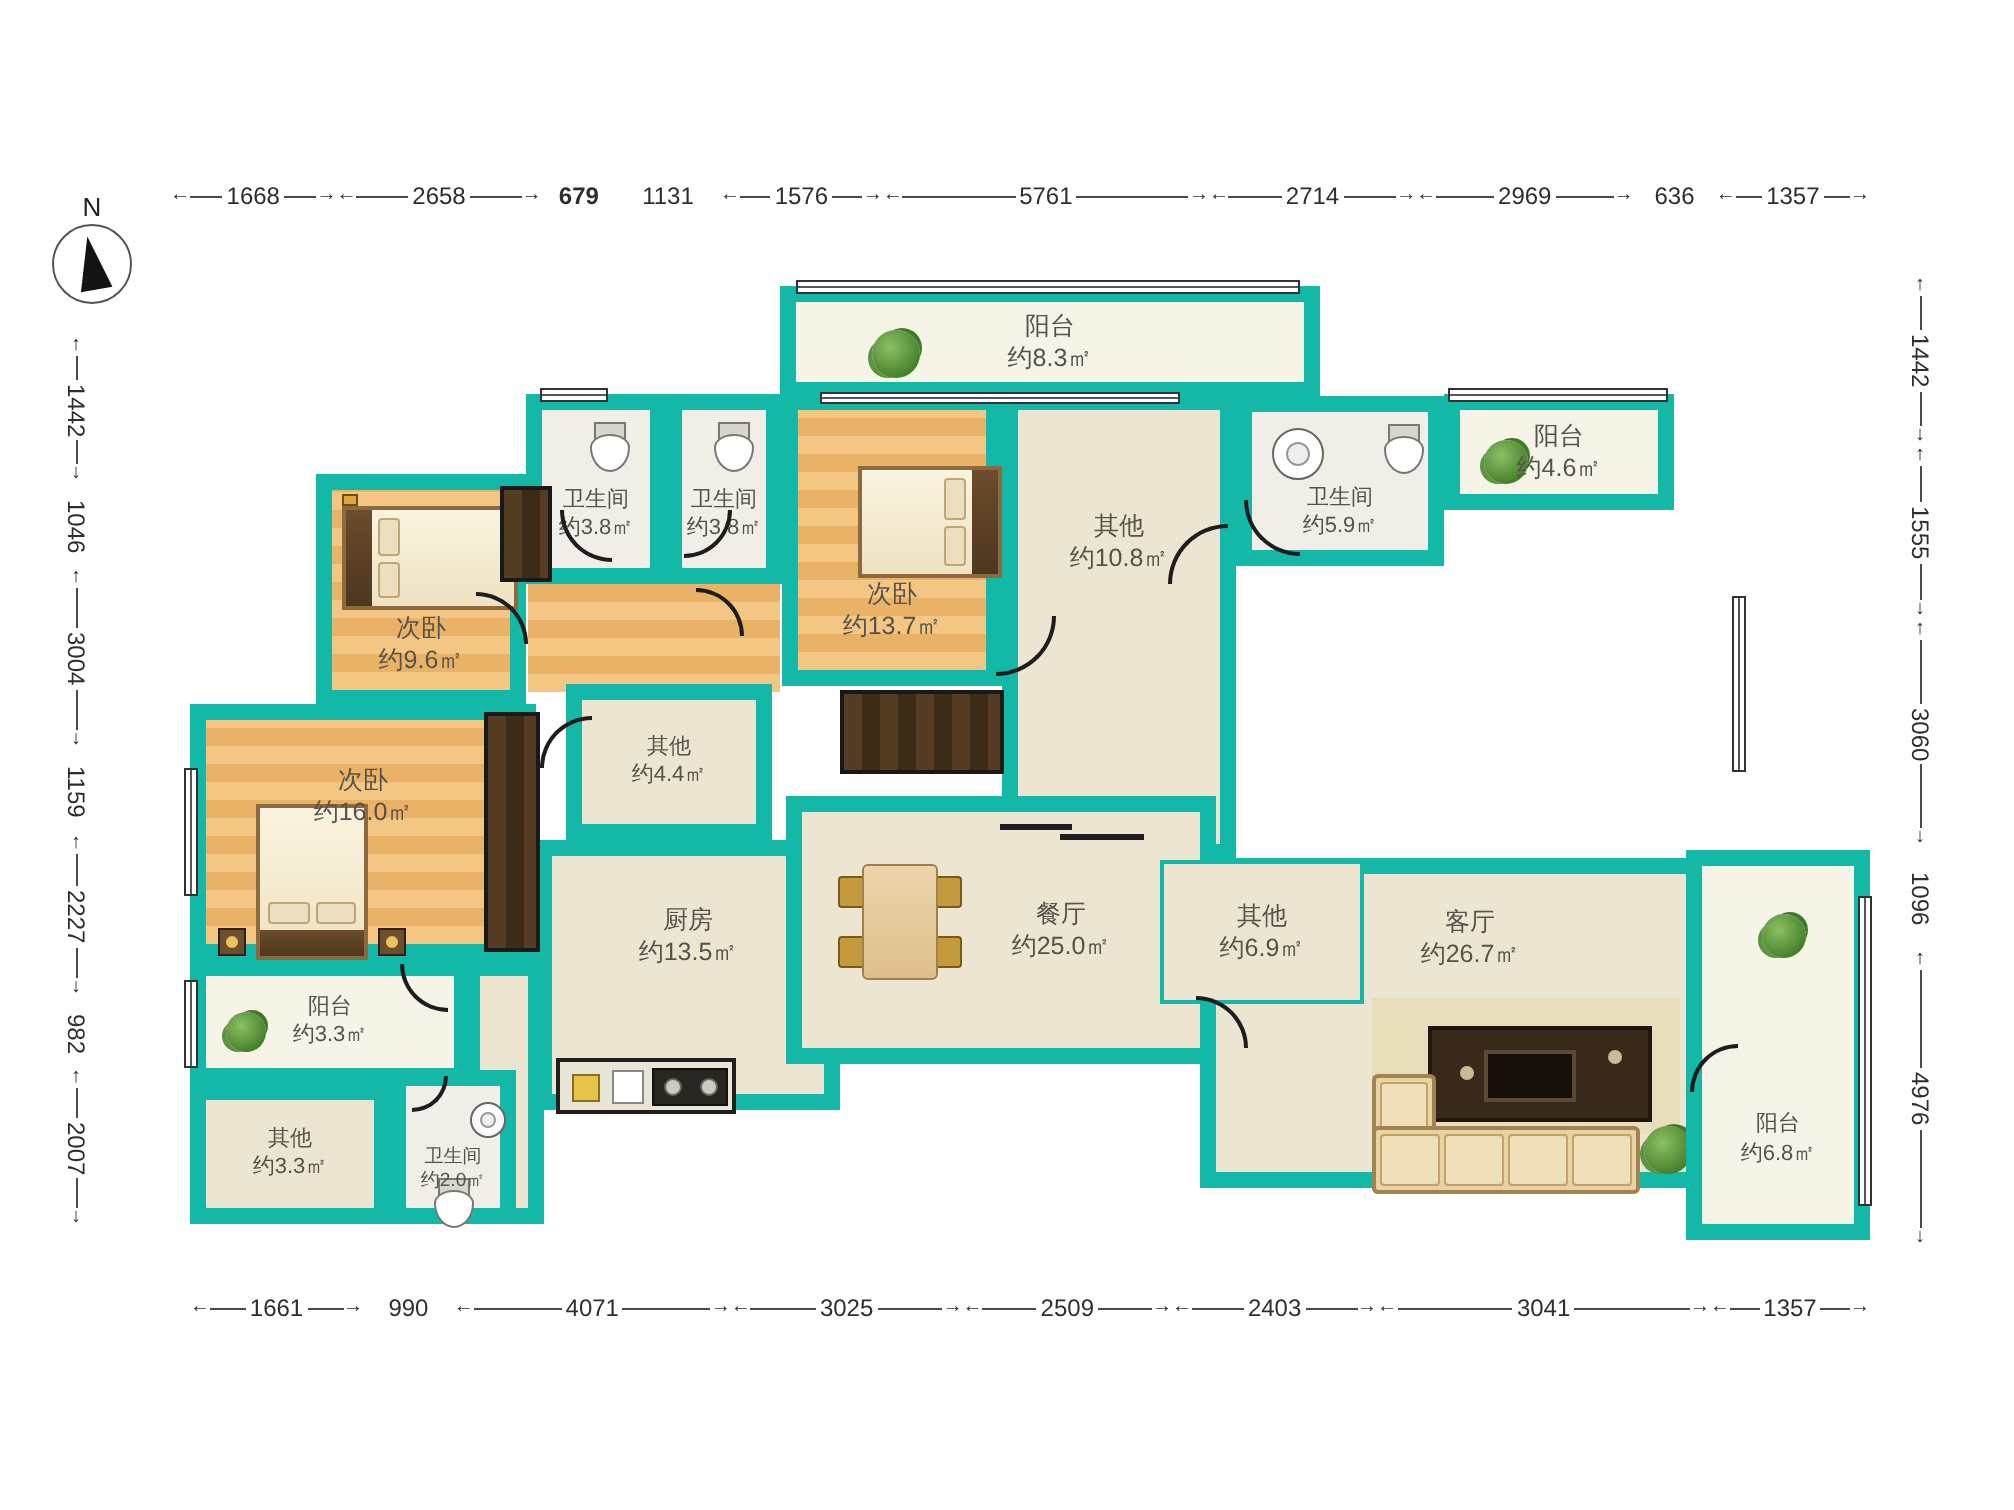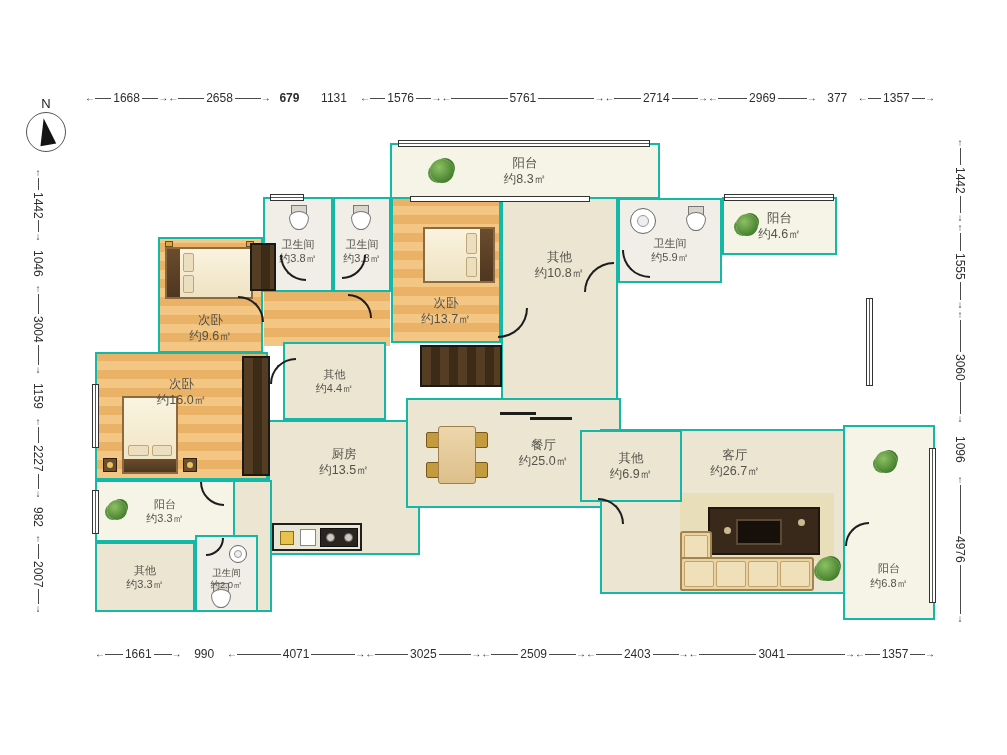--- a/index.html
+++ b/index.html
@@ -19,21 +19,21 @@
   .arr{font-size:10px;line-height:1;color:#2e2e2e;}
 
   
   .compass{position:absolute;left:24px;top:96px;width:44px;text-align:center;z-index:6;}
   .compass .cn{font-size:13px;color:#222;margin-bottom:1px;}
   .ccirc{width:40px;height:40px;border:1.5px solid #555;border-radius:50%;margin:0 auto;position:relative;}
   .carrow{position:absolute;left:50%;top:5px;transform:translateX(-50%) rotate(-10deg);width:0;height:0;
           border-left:8px solid transparent;border-right:8px solid transparent;border-bottom:27px solid #141414;}
 
   
-  .room{position:absolute;border:2px solid #14b8a6;z-index:1;text-decoration:underline;}
+  .room{position:absolute;border:8px solid #14b8a6;z-index:1;text-decoration:underline;}
   .patch{position:absolute;z-index:0;}
   .wood{background:repeating-linear-gradient(0deg,#f4c683 0 9px,#eab266 9px 18px);}
   .wood2{background:repeating-linear-gradient(0deg,#f4c683 0 9px,#eab266 9px 18px),
          repeating-linear-gradient(90deg,rgba(120,70,20,.10) 0 1px,transparent 1px 42px);}
   .cream{background:#ebe5d1;}
   .bath{background:#f0eee7;}
   .balc{background:#f5f4e6;}
   .rlabel{position:absolute;left:0;right:0;top:50%;transform:translateY(-50%);
           display:flex;flex-direction:column;align-items:center;z-index:3;
           font-size:12.5px;line-height:1.3;color:#55524a;text-align:center;pointer-events:none;}
@@ -148,21 +148,21 @@
         <span class="arr">→</span>
       </div>
       <div class="dim-seg" style="flex-grow: 2969;">
         <span class="arr">←</span>
         <span class="ln"></span>
         <span class="num">2969</span>
         <span class="ln"></span>
         <span class="arr">→</span>
       </div>
       <div class="dim-seg small" style="flex-grow: 877;">
-        <span class="num">377</span>
+        <span class="num">636</span>
       </div>
       <div class="dim-seg" style="flex-grow: 1357;">
         <span class="arr">←</span>
         <span class="ln"></span>
         <span class="num">1357</span>
         <span class="ln"></span>
         <span class="arr">→</span>
       </div>
     </div>
   <div class="dim-row" style="left:95px;top:646px;width:840px;height:16px">
@@ -412,21 +412,21 @@
       <div class="board" style="left:26px;top:4px;width:16px;height:17px"></div>
       <div class="stove" style="left:46px;top:3px;width:38px;height:19px">
           <i></i>
           <i></i>
         </div>
     </div>
   </div>
 
   <div class="room cream" style="left:232px;top:480px;width:40px;height:132px"></div>
 
-  <div class="room cream" style="left:406px;top:398px;width:215px;height:110px">
+  <div class="room cream" style="left:393px;top:398px;width:215px;height:134px">
     <div class="rlabel" style="left:60px">
       <span>餐厅</span>
       <span>约25.0㎡</span>
     </div>
     <div class="dtable" style="left:18px;top:26px;width:62px;height:58px">
       <div class="ch" style="left:0;top:6px;width:14px;height:16px"></div>
       <div class="ch" style="left:0;top:36px;width:14px;height:16px"></div>
       <div class="ch" style="left:48px;top:6px;width:14px;height:16px"></div>
       <div class="ch" style="left:48px;top:36px;width:14px;height:16px"></div>
       <div class="top" style="left:12px;top:0;width:38px;height:58px"></div>

